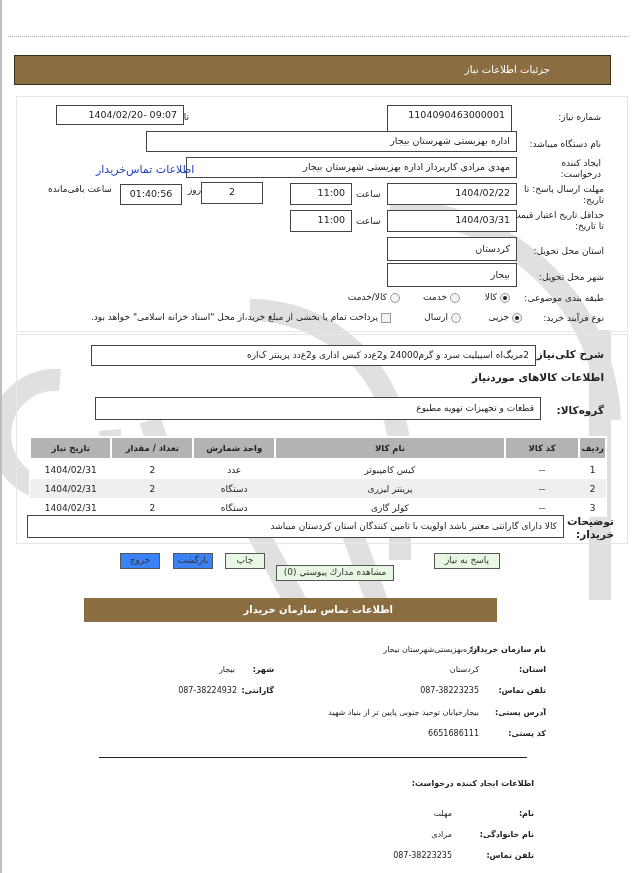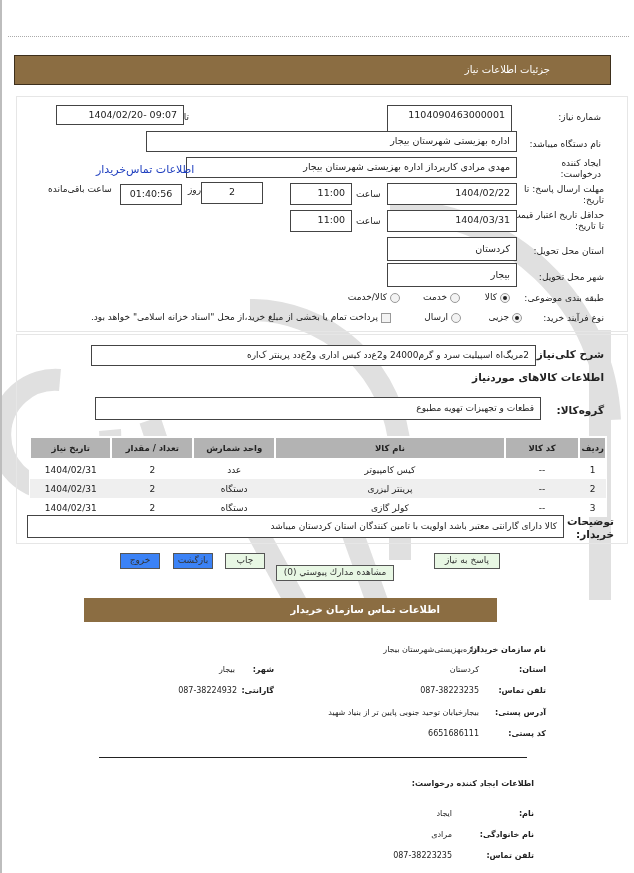--- a/index.html
+++ b/index.html
@@ -48,21 +48,21 @@
   table.items tr.alt td { background: #efefef; }
   table.items td.num { text-align: center; direction: ltr; }
   .btn {
     position: absolute; height: 16px; border: 1px solid #555; box-sizing: border-box;
     font-size: 9px; line-height: 12px; text-align: center; cursor: pointer; color: #333;
   }
   .btn.green { background: #e8f7e4; }
   .btn.red { background: #3b82f6; }
   .header-bar2 {
     position: absolute; left: 84px; top: 598px; width: 413px; height: 24px;
-    background: #8b6d42; color: #fff; font-weight: bold; font-size: 10px; line-height: 24px; padding-right: 57px; box-sizing: border-box;
+    background: #8b6d42; color: #fff; font-weight: bold; font-size: 10px; line-height: 24px; padding-right: 104px; box-sizing: border-box;
   }
   .c-lbl { position: absolute; font-weight: bold; font-size: 8px; white-space: nowrap; }
   .c-val { position: absolute; font-size: 8px; white-space: nowrap; }
   .c-val.ltr { direction: ltr; }
   .hr { position: absolute; left: 99px; top: 757px; width: 428px; border-top: 1px solid #222; }
   .watermark { position: absolute; pointer-events: none; }
 </style>
 </head>
 <body>
 
@@ -206,19 +206,19 @@
 <span class="c-val" style="right:155px;top:708px;">بیجارخیابان توحید جنوبی پایین تر از بنیاد شهید</span>
 
 <span class="c-lbl" style="right:88px;top:729px;">کد پستی:</span>
 <span class="c-val ltr" style="right:155px;top:729px;">6651686111</span>
 
 <div class="hr"></div>
 
 <span class="c-lbl" style="right:100px;top:779px;">اطلاعات ایجاد کننده درخواست:</span>
 
 <span class="c-lbl" style="right:100px;top:809px;">نام:</span>
-<span class="c-val" style="right:182px;top:809px;">ایجاد</span>
+<span class="c-val" style="right:182px;top:809px;">مهلت</span>
 
 <span class="c-lbl" style="right:100px;top:830px;">نام خانوادگی:</span>
 <span class="c-val" style="right:182px;top:830px;">مرادی</span>
 
 <span class="c-lbl" style="right:100px;top:851px;">تلفن تماس:</span>
 <span class="c-val ltr" style="right:182px;top:851px;">087-38223235</span>
 
 </body></html>

